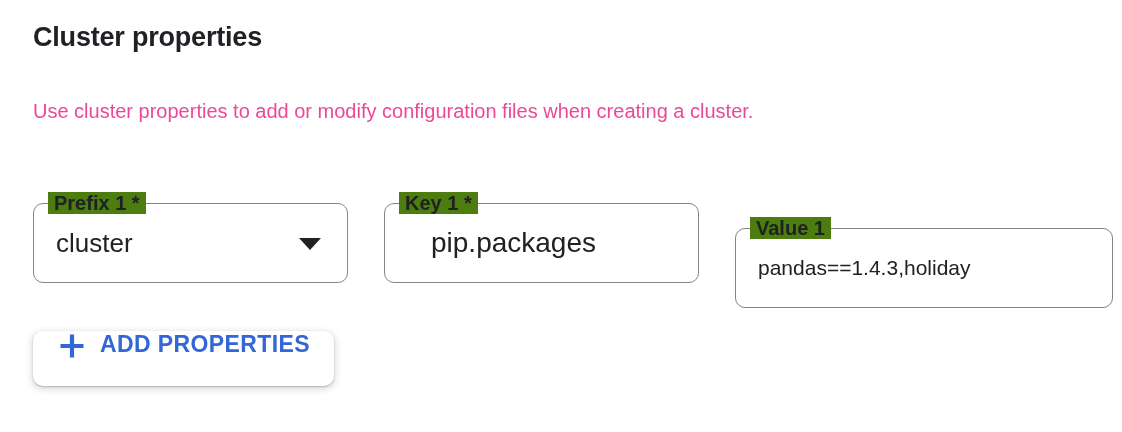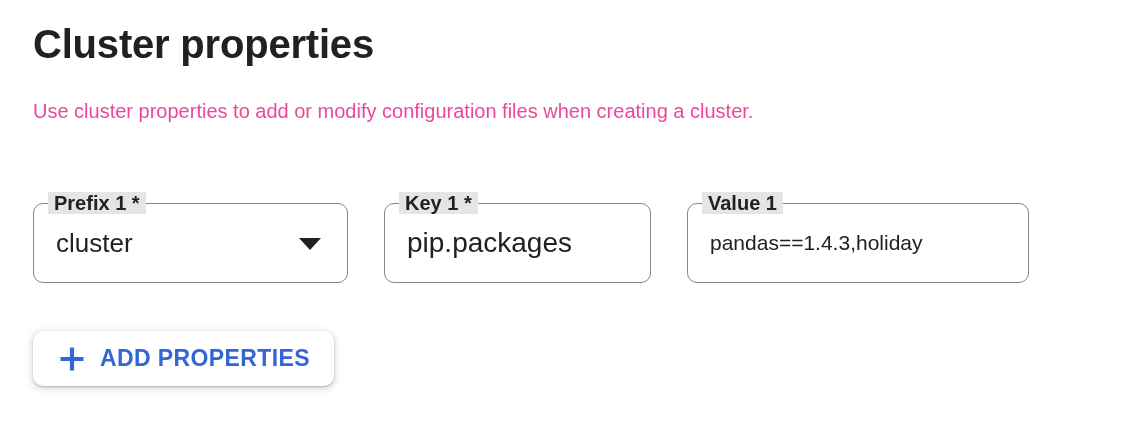--- a/index.html
+++ b/index.html
@@ -3,47 +3,47 @@
 <meta charset="utf-8">
 <style>
   * { margin: 0; padding: 0; box-sizing: border-box; }
   html, body { width: 1122px; height: 432px; background: #ffffff; overflow: hidden; }
   body { font-family: "Liberation Sans", sans-serif; position: relative; }
 
   .page { position: absolute; inset: 0; background: #ffffff; }
 
   .page-title {
     position: absolute; left: 33px; top: 22px;
-    font-size: 40px; font-weight: 700; color: #202124;
+    font-size: 27px; font-weight: 700; color: #202124;
     letter-spacing: -0.2px;
   }
 
   .page-desc {
     position: absolute; left: 33px; top: 98px;
     font-size: 20px; color: #ec4899; line-height: 26px;
   }
 
   .fields-row {
     position: absolute; left: 33px; top: 203px;
     display: flex; gap: 36px;
   }
 
   .outlined-field {
     position: relative; height: 80px;
     border: 1.5px solid #80868b; border-radius: 10px;
     background: #ffffff;
     display: flex; align-items: center;
   }
   .f-prefix { width: 315px; }
-  .f-key    { width: 267px; }
-  .f-value  { width: 342px; }
+  .f-key    { width: 315px; padding-left: 24px; }
+  .f-value  { width: 378px; margin-top: 25px; }
 
   .field-label {
     position: absolute; top: -12px; left: 14px;
-    background: #e5e5e5; padding: 0 6px;
+    background: #4d7c0f; padding: 0 6px;
     font-size: 20px; font-weight: 700; color: #202124;
     line-height: 22px; white-space: nowrap;
   }
 
   .select-box { cursor: pointer; }
   .select-value {
     padding-left: 22px; font-size: 26px; color: #202124;
   }
   .caret-down {
     position: absolute; right: 26px; top: 50%; margin-top: -5px;
@@ -59,21 +59,21 @@
     font-family: "Liberation Sans", sans-serif;
     font-size: 28px; color: #202124;
     padding: 0 10px 0 22px;
     border-radius: 10px;
   }
   .f-value .field-input { font-size: 21px; padding-right: 12px; }
 
   .add-btn {
     position: absolute; left: 33px; top: 331px;
     height: 55px; padding: 0 24px;
-    display: flex; align-items: center; gap: 13px;
+    display: flex; align-items: flex-start; gap: 13px;
     background: #ffffff; border: none; border-radius: 10px;
     box-shadow: 0 1px 2px rgba(60,64,67,0.30), 0 2px 6px 2px rgba(60,64,67,0.15);
     cursor: pointer;
   }
   .add-btn-label {
     font-family: "Liberation Sans", sans-serif;
     font-size: 23px; font-weight: 700; letter-spacing: 0.4px;
     color: #3367d6; white-space: nowrap;
   }
   .plus-icon { display: block; }

